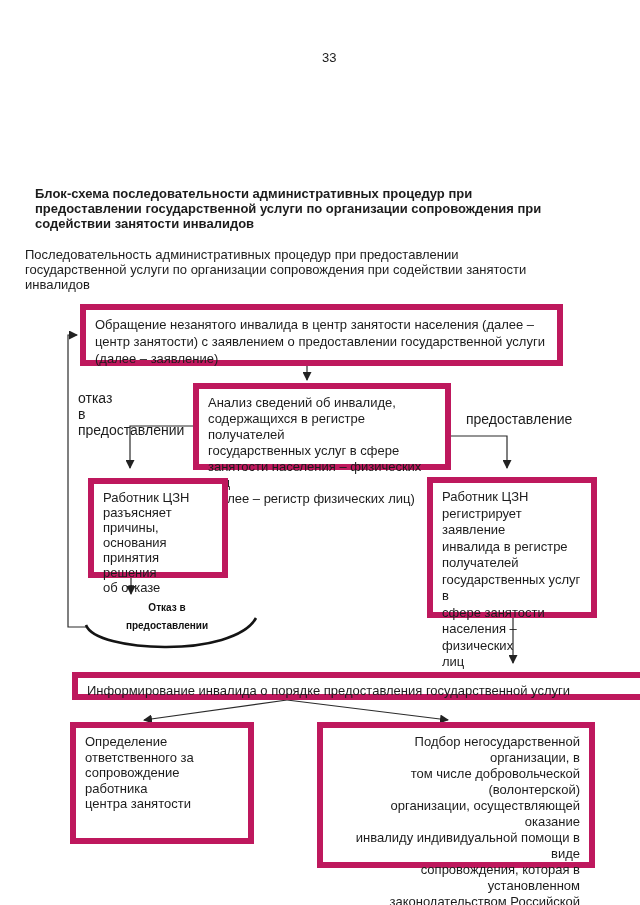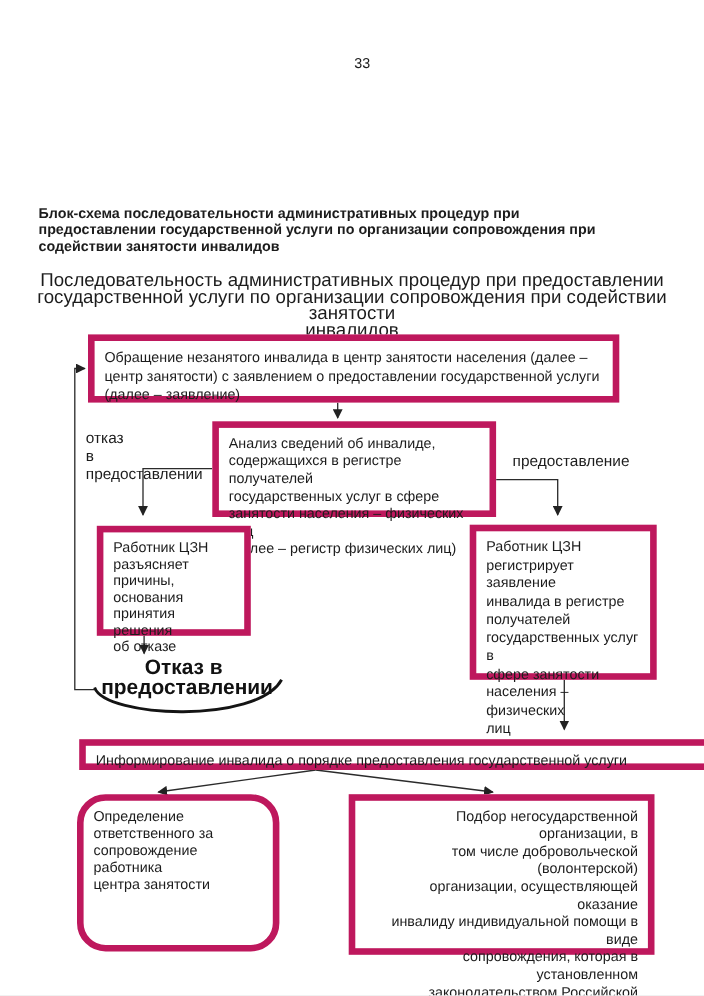--- a/index.html
+++ b/index.html
@@ -8,45 +8,45 @@
     width:640px;height:905px;
     background:#ffffff;
     font-family:"Liberation Sans", sans-serif;
     color:#1c1c1c;
     overflow:hidden;
   }
   .pre{white-space:pre-line;}
   .page-number{position:absolute;left:322px;top:50px;font-size:13px;}
   .appendix{position:absolute;left:365px;top:63px;width:255px;font-size:13px;line-height:16px;}
   .title{position:absolute;left:35px;top:186px;width:570px;font-size:13px;font-weight:bold;text-align:left;line-height:15px;}
-  .subtitle{position:absolute;left:25px;top:247px;width:590px;font-size:17px;text-align:center;line-height:15px;}
+  .subtitle{position:absolute;left:25px;top:247px;width:590px;font-size:13px;text-align:left;line-height:15px;}
 
   .box{
     position:absolute;
     border:6px solid #be185d;
     background:#fff;
     font-size:13px;
     line-height:16px;
     padding:6px 9px;
     box-sizing:border-box;
   }
   .n-application{left:80px;top:304px;width:483px;height:62px;line-height:17px;}
   .n-analysis{left:193px;top:383px;width:258px;height:87px;}
   .n-refusal{left:88px;top:478px;width:140px;height:100px;line-height:15px;}
   .n-register{left:427px;top:477px;width:170px;height:141px;line-height:16.5px;}
   .n-informing{left:72px;top:672px;width:594px;height:28px;line-height:16px;padding-top:5px;}
-  .n-assign{left:70px;top:722px;width:184px;height:143px;line-height:15.5px;border-radius:26px;}
+  .n-assign{left:70px;top:722px;width:184px;height:122px;line-height:15.5px;}
   .n-ngo{left:317px;top:722px;width:278px;height:146px;line-height:16px;text-align:right;}
 
   .edge-label{position:absolute;font-size:14px;line-height:16px;}
   .lbl-refuse{left:78px;top:390px;width:116px;}
   .lbl-provide{left:466px;top:411px;width:114px;}
   .terminator-label{
     position:absolute;left:92px;top:599px;width:150px;
-    font-size:19px;font-weight:bold;text-align:center;line-height:18px;color:#111;
+    font-size:10px;font-weight:bold;text-align:center;line-height:18px;color:#111;
   }
   svg.connectors{position:absolute;left:0;top:0;pointer-events:none;}
 </style>
 </head>
 <body>
 
 <div class="page">
 
   <div class="page-number">33</div>
   <div class="title pre">Блок-схема последовательности административных процедур при

